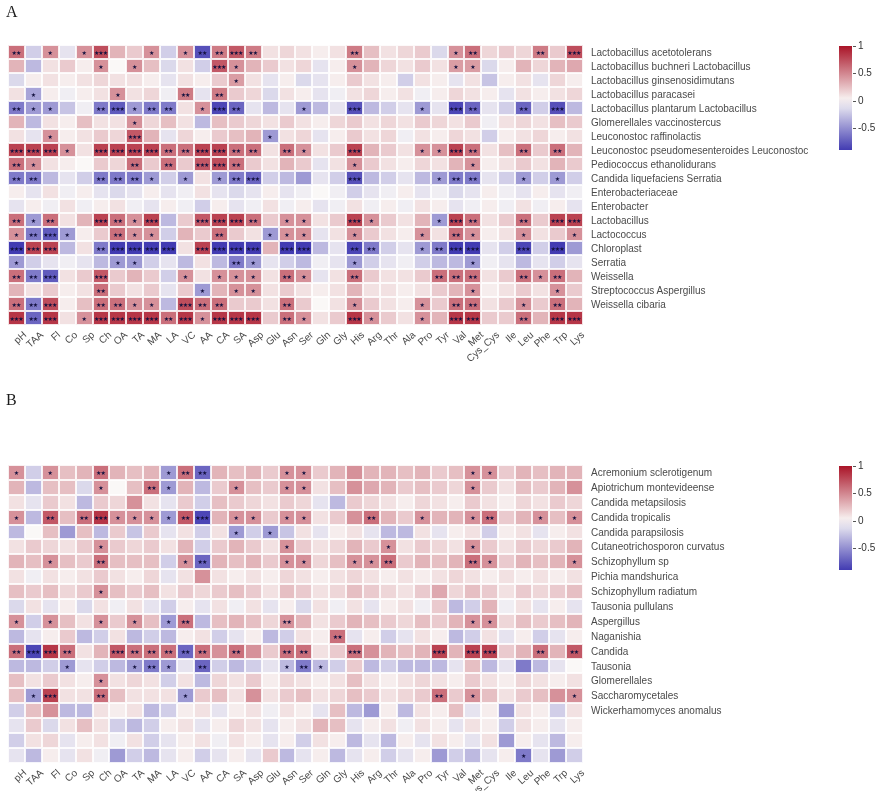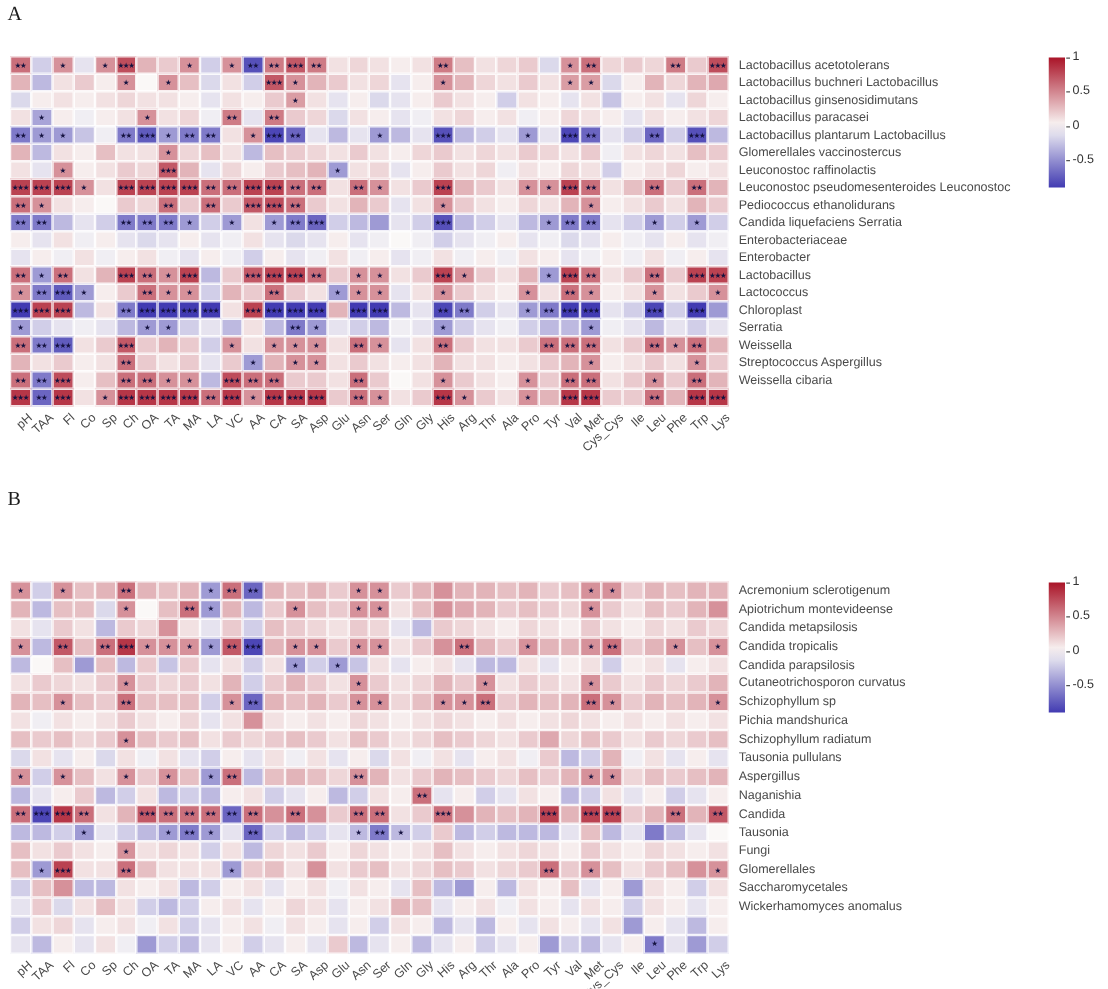--- a/index.html
+++ b/index.html
@@ -2141,21 +2141,20 @@
         <div class="rowlabel">Candida parapsilosis</div>
         <div class="rowlabel">Cutaneotrichosporon curvatus</div>
         <div class="rowlabel">Schizophyllum sp</div>
         <div class="rowlabel">Pichia mandshurica</div>
         <div class="rowlabel">Schizophyllum radiatum</div>
         <div class="rowlabel">Tausonia pullulans</div>
         <div class="rowlabel">Aspergillus</div>
         <div class="rowlabel">Naganishia</div>
         <div class="rowlabel">Candida</div>
         <div class="rowlabel">Tausonia</div>
-        <div class="rowlabel">Fungi</div>
         <div class="rowlabel">Glomerellales</div>
         <div class="rowlabel">Saccharomycetales</div>
         <div class="rowlabel">Wickerhamomyces anomalus</div>
       </div>
     <div class="collabels cl-b" id="cl-b">
         <span class="collabel" style="left: 13px;">pH</span>
         <span class="collabel" style="left: 29.91px;">TAA</span>
         <span class="collabel" style="left: 46.82px;">Fl</span>
         <span class="collabel" style="left: 63.73px;">Co</span>
         <span class="collabel" style="left: 80.64px;">Sp</span>

